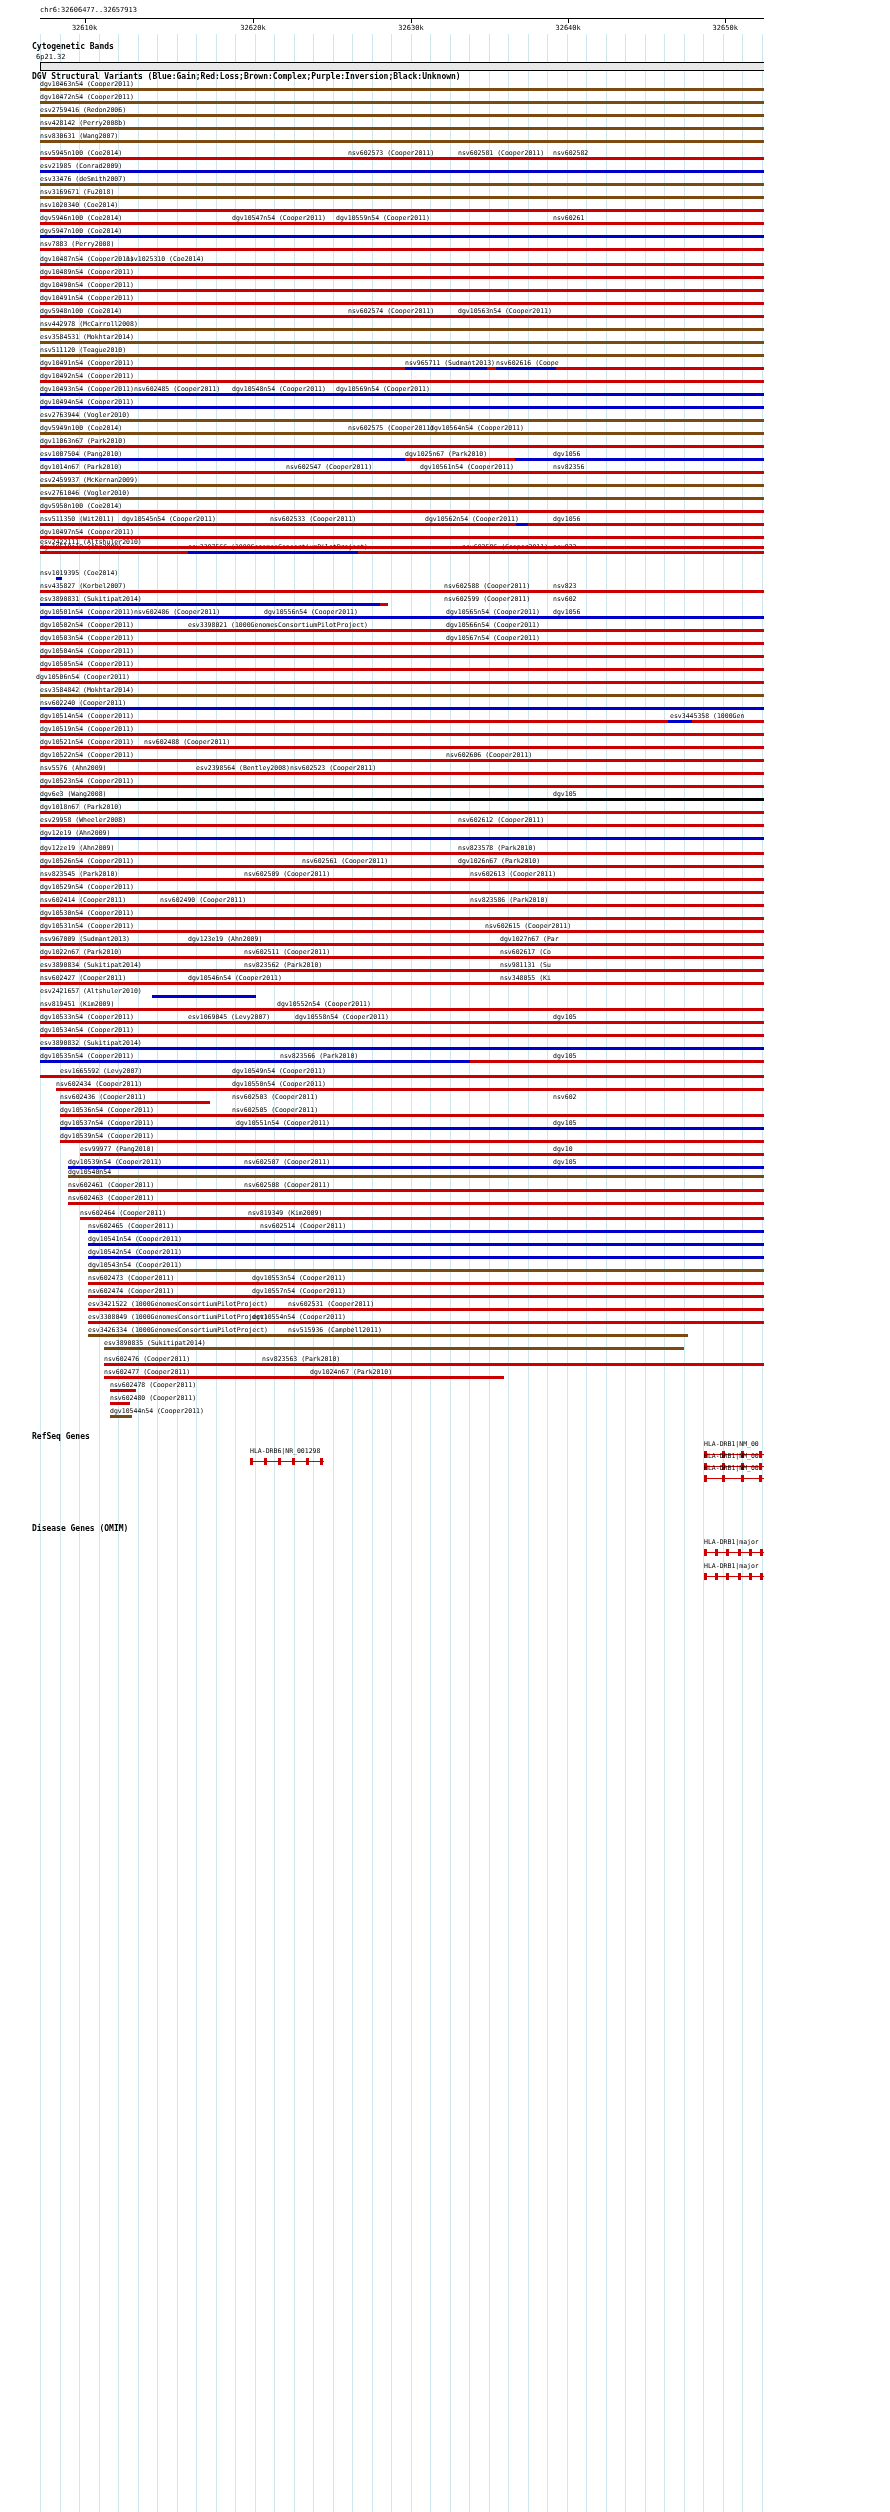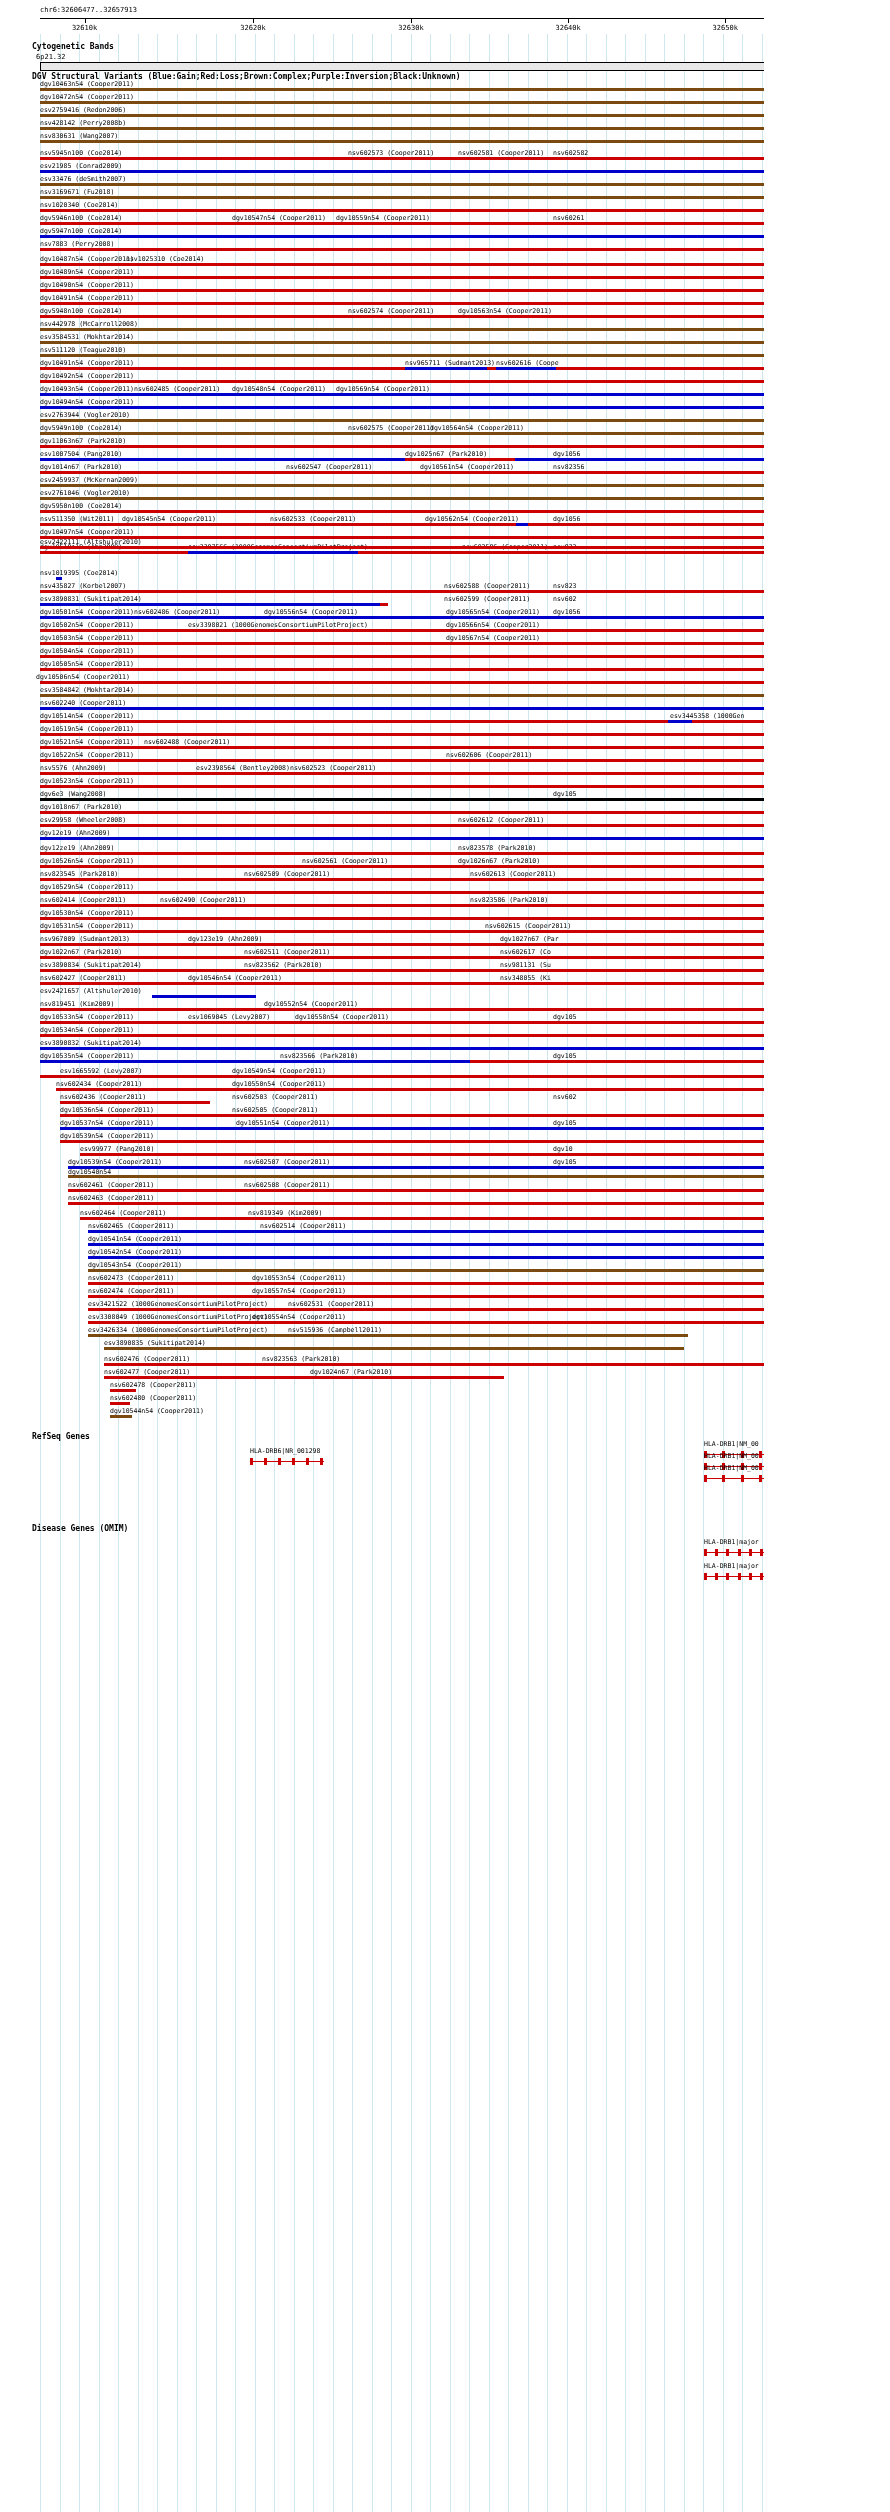--- a/index.html
+++ b/index.html
@@ -476,21 +476,21 @@
         <div class="lbl" style="left: 188px; top: -1px;">dgv10546n54 (Cooper2011)</div>
         <div class="lbl" style="left: 500px; top: -1px;">nsv348055 (Ki</div>
       </div>
       <div class="trk" style="top: 989px; left: 0px; width: 890px;">
         <div class="bar c-gain" style="left: 152px; width: 104px; top: 6px;"></div>
         <div class="lbl" style="left: 40px; top: -1px;">esv2421657 (Altshuler2010)</div>
       </div>
       <div class="trk" style="top: 1002px; left: 0px; width: 890px;">
         <div class="bar c-loss" style="left: 40px; width: 810px; top: 6px;"></div>
         <div class="lbl" style="left: 40px; top: -1px;">nsv819451 (Kim2009)</div>
-        <div class="lbl" style="left: 256px; top: -1px; padding-left: 8px;">dgv10552n54 (Cooper2011)</div>
+        <div class="lbl" style="left: 269px; top: -1px; padding-left: 8px;">dgv10552n54 (Cooper2011)</div>
       </div>
       <div class="trk" style="top: 1015px; left: 0px; width: 890px;">
         <div class="bar c-loss" style="left: 40px; width: 810px; top: 6px;"></div>
         <div class="lbl" style="left: 40px; top: -1px;">dgv10533n54 (Cooper2011)</div>
         <div class="lbl" style="left: 188px; top: -1px;">esv1069045 (Levy2007)</div>
         <div class="lbl" style="left: 288px; top: -1px; padding-left: 7px;">dgv10558n54 (Cooper2011)</div>
         <div class="lbl" style="left: 553px; top: -1px;">dgv105</div>
       </div>
       <div class="trk" style="top: 1028px; left: 0px; width: 890px;">
         <div class="bar c-loss" style="left: 40px; width: 810px; top: 6px;"></div>

